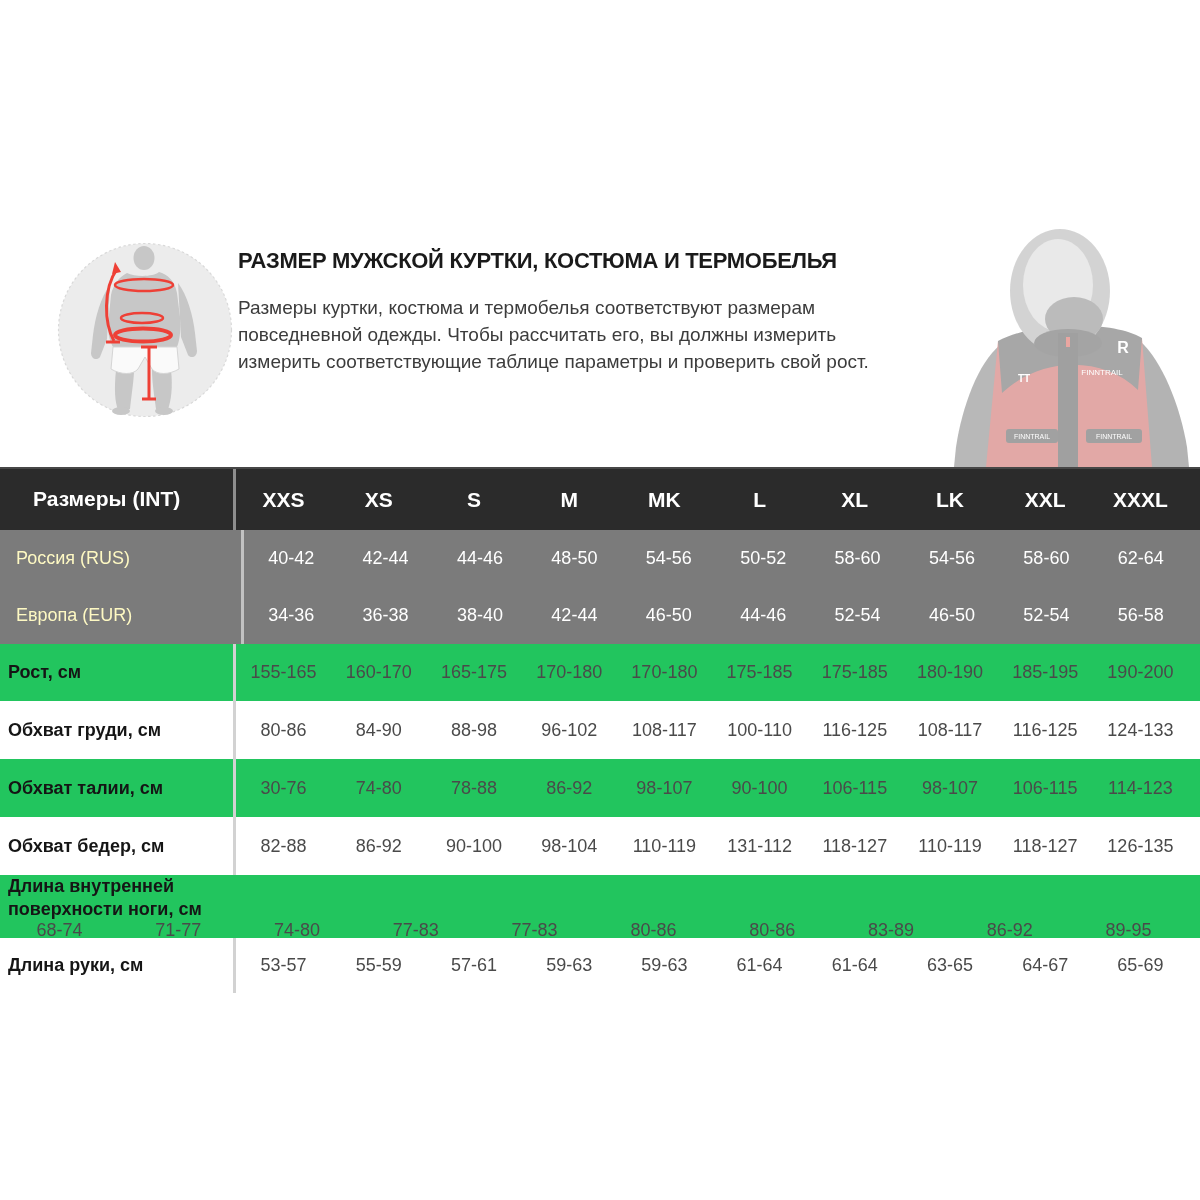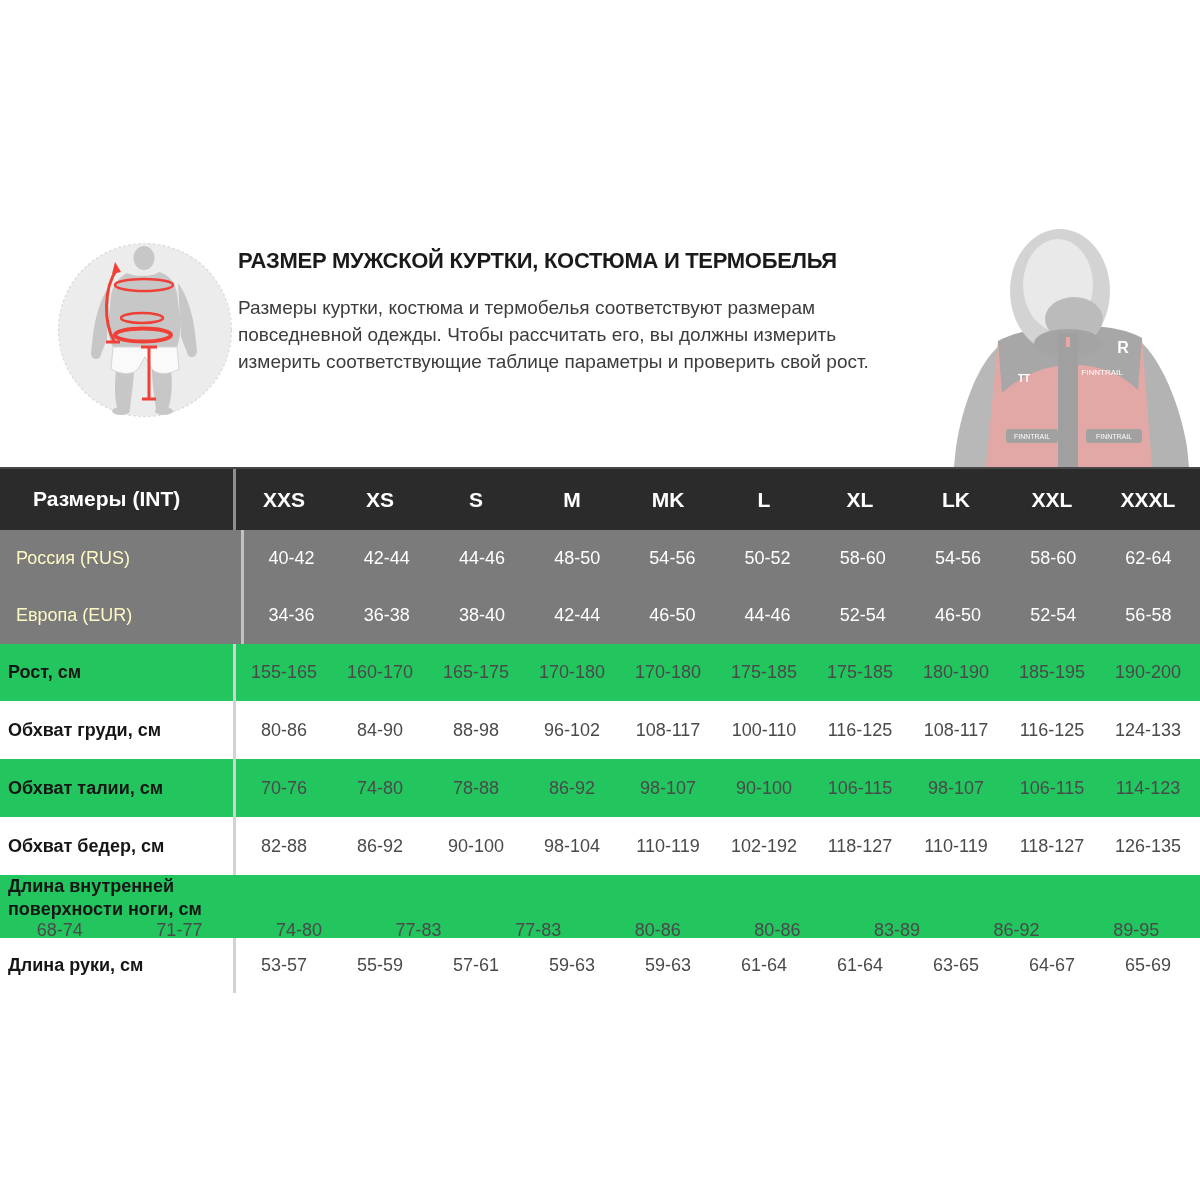--- a/index.html
+++ b/index.html
@@ -27,21 +27,21 @@
 
   .tlabel{width:233px;box-sizing:border-box;padding-left:8px;display:flex;align-items:center;
     font-size:18px;font-weight:700;color:#151515;line-height:1.25;}
   .trow:nth-child(1) .tlabel{color:#fff;font-size:21px;padding-left:33px;}
   .trow:nth-child(2) .tlabel,.trow:nth-child(3) .tlabel{color:#fef9c3;font-weight:400;margin-left:8px;}
 
   .tdivider{width:3px;background:#d2d2d2;}
   .trow:nth-child(1) .tdivider{background:#8e8e8e;}
   .trow:nth-child(2) .tdivider,.trow:nth-child(3) .tdivider{background:#c2c2c2;}
 
-  .tcells{flex:1;display:grid;grid-template-columns:repeat(10,1fr);padding-right:4px;}
+  .tcells{flex:1;display:grid;grid-template-columns:repeat(10,1fr);padding-right:12px;}
   .tcell{display:flex;align-items:center;justify-content:center;font-size:18px;color:#4a4a4a;}
   .trow:nth-child(1) .tcell{color:#fff;font-weight:700;font-size:21px;}
   .trow:nth-child(2) .tcell,.trow:nth-child(3) .tcell{color:#fff;}
 </style>
 </head>
 <body>
 
 <div class="page">
 
   <div class="intro-circle">
@@ -186,42 +186,42 @@
           <div class="tcell">116-125</div>
           <div class="tcell">108-117</div>
           <div class="tcell">116-125</div>
           <div class="tcell">124-133</div>
         </div>
       </div>
       <div class="trow">
         <div class="tlabel">Обхват талии, см</div>
         <div class="tdivider"></div>
         <div class="tcells">
-          <div class="tcell">70-76</div>
+          <div class="tcell">30-76</div>
           <div class="tcell">74-80</div>
           <div class="tcell">78-88</div>
           <div class="tcell">86-92</div>
           <div class="tcell">98-107</div>
           <div class="tcell">90-100</div>
           <div class="tcell">106-115</div>
           <div class="tcell">98-107</div>
           <div class="tcell">106-115</div>
           <div class="tcell">114-123</div>
         </div>
       </div>
       <div class="trow">
         <div class="tlabel">Обхват бедер, см</div>
         <div class="tdivider"></div>
         <div class="tcells">
           <div class="tcell">82-88</div>
           <div class="tcell">86-92</div>
           <div class="tcell">90-100</div>
           <div class="tcell">98-104</div>
           <div class="tcell">110-119</div>
-          <div class="tcell">102-192</div>
+          <div class="tcell">131-112</div>
           <div class="tcell">118-127</div>
           <div class="tcell">110-119</div>
           <div class="tcell">118-127</div>
           <div class="tcell">126-135</div>
         </div>
       </div>
       <div class="trow">
         <div class="tlabel">Длина внутренней поверхности ноги, см</div>
         <div class="tdivider"></div>
         <div class="tcells">

